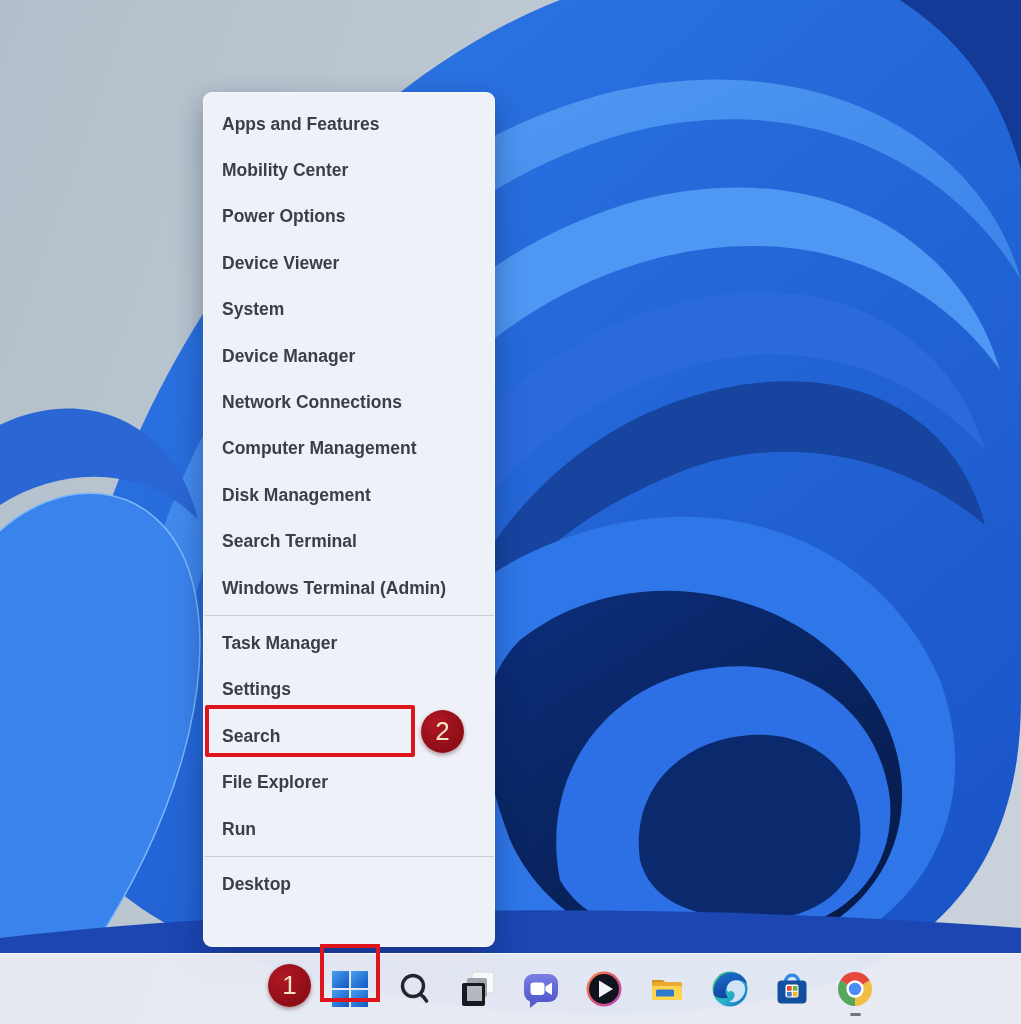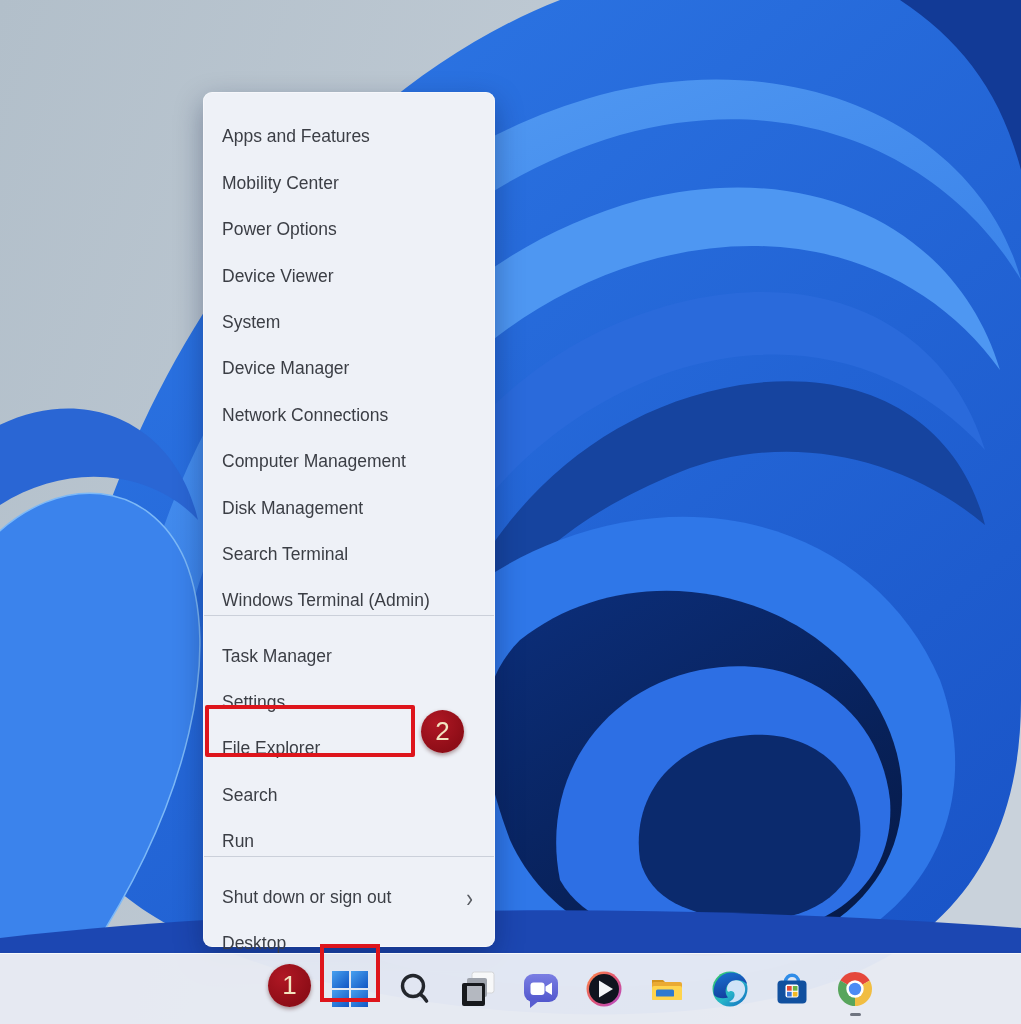--- a/index.html
+++ b/index.html
@@ -9,22 +9,22 @@
   
   .wallpaper { position:absolute; inset:0; z-index:0; }
 
   
   .context-menu {
     position:absolute; left:203px; top:92px; width:292px; height:855px; z-index:10;
     background:#eef1f7; border-radius:9px; padding:9px 0;
     box-shadow:0 10px 28px rgba(10,20,60,.35), 0 0 0 1px rgba(255,255,255,.45) inset;
   }
   .mi {
-    height:46.4px; display:flex; align-items:flex-end; justify-content:space-between;
-    padding:0 22px 0 19px; font-size:17.5px; color:#3b3e45; cursor:default; position:relative;
+    height:46.4px; display:flex; align-items:center; justify-content:space-between;
+    padding:0 22px 0 19px; font-size:17.5px; color:#3b3e45; cursor:default; position:relative;font-weight:bold;
   }
   .mi .chev { font-size:20px; color:#5a5d63; line-height:1; transform:scaleY(1.25); }
   .msep { height:1px; background:#cbd0da; margin:4px 1px; }
 
   
   .hl-box {
     position:absolute; left:2px; top:613px; width:210px; height:52px;
     border:4px solid #de151c; border-radius:2px; z-index:12; pointer-events:none;
   }
 
@@ -149,33 +149,29 @@
         <span>Windows Terminal (Admin)</span>
       </div>
     <div class="msep"></div>
     <div class="mi">
         <span>Task Manager</span>
       </div>
     <div class="mi">
         <span>Settings</span>
       </div>
     <div class="mi">
+        <span>Search</span>
+      </div>
+    <div class="mi">
         <span>File Explorer</span>
       </div>
     <div class="mi">
-        <span>Search</span>
-      </div>
-    <div class="mi">
         <span>Run</span>
       </div>
     <div class="msep"></div>
-    <div class="mi">
-      <span>Shut down or sign out</span>
-      <span class="chev">›</span>
-    </div>
     <div class="mi">
         <span>Desktop</span>
       </div>
 
     <div class="hl-box"></div>
   </div>
 
   <div class="badge badge-2">
       <span>2</span>
     </div>

